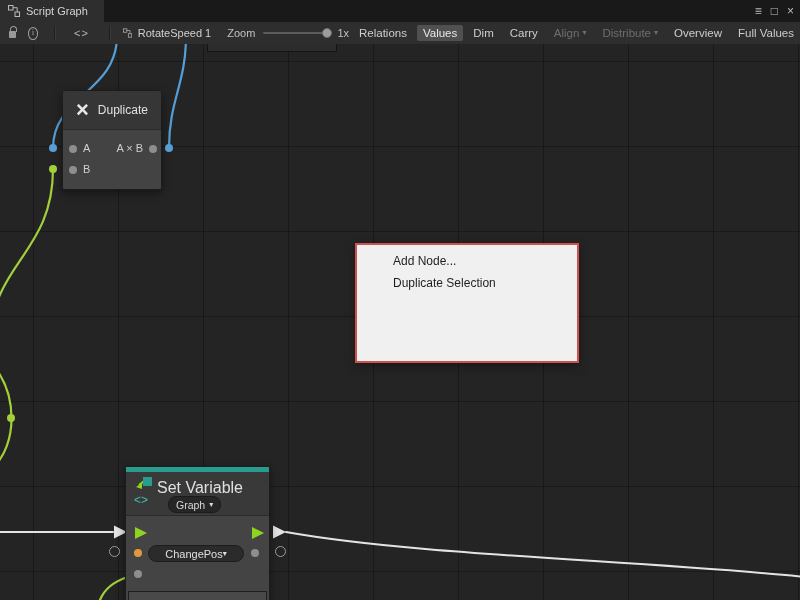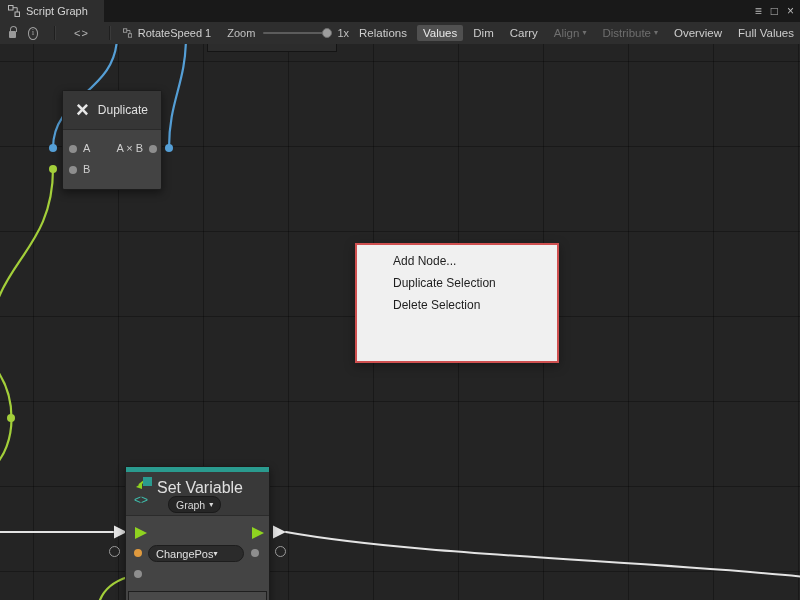--- a/index.html
+++ b/index.html
@@ -56,27 +56,27 @@
   .node-setvar{left:125px;top:422px;width:145px;height:180px;background:#444444;}
   .sv-stripe{position:absolute;left:0;top:0;right:0;height:5px;background:#2a9b8f;}
   .sv-hdr{position:absolute;left:0;top:5px;right:0;height:43px;background:#393939;border-bottom:1px solid #2b2b2b;}
   .sv-icon{position:absolute;left:8px;top:4px;width:20px;height:34px;}
   .sv-title{position:absolute;left:31px;top:7px;font-size:16px;color:#e0e0e0;}
   .sv-chip{position:absolute;left:42px;top:24px;height:15px;padding:0 7px;background:#262626;border:1px solid #1b1b1b;border-radius:8px;
     display:flex;align-items:center;gap:4px;font-size:10.5px;color:#d8d8d8;}
   .tri{position:absolute;width:0;height:0;border-top:6px solid transparent;border-bottom:6px solid transparent;}
   .tri-green{border-left:12px solid #8fd320;}
   .sv-drop{position:absolute;left:22px;top:78px;width:96px;height:17px;background:#2b2b2b;border:1px solid #1d1d1d;border-radius:9px;
-    display:flex;align-items:center;justify-content:flex-start;padding:0 7px;box-sizing:border-box;font-size:11px;color:#e0e0e0;}
+    display:flex;align-items:center;justify-content:center;padding:0 7px;box-sizing:border-box;font-size:11px;color:#e0e0e0;}
   .sv-footer{position:absolute;left:2px;top:124px;right:2px;height:52px;background:#494949;border:1px solid #1e1e1e;}
   
   .cdot{position:absolute;width:8px;height:8px;border-radius:50%;}
   .oring{position:absolute;width:9px;height:9px;border:1.5px solid #9a9a9a;border-radius:50%;background:transparent;}
   
-  .ctxmenu{position:absolute;left:355px;top:199px;width:204px;height:120px;background:#f0f0f0;border:2px solid #cf5050;
+  .ctxmenu{position:absolute;left:355px;top:199px;width:224px;height:120px;background:#f0f0f0;border:2px solid #cf5050;
     box-sizing:border-box;box-shadow:0 3px 10px rgba(0,0,0,.35);padding-top:5px;}
   .ctxitem{height:22px;line-height:22px;padding-left:36px;font-size:12px;color:#1e1e1e;}
 </style>
 </head>
 <body>
 
 <div class="tabbar">
   <div class="tab">
     <svg class="tabicon" viewBox="0 0 12 12">
       <rect x="0.5" y="0.5" width="4.5" height="4.5" fill="none" stroke="#b9b9b9" stroke-width="1"></rect>
@@ -204,16 +204,15 @@
   <div class="cdot" style="left:49px;top:100px;background:#559fd6;"></div>
   <div class="cdot" style="left:49px;top:121px;background:#a3cf3a;"></div>
   <div class="cdot" style="left:165px;top:100px;background:#559fd6;"></div>
   <div class="cdot" style="left:7px;top:370px;background:#a3cf3a;"></div>
   <div class="oring" style="left:109px;top:502px;"></div>
   <div class="oring" style="left:275px;top:502px;"></div>
 
   <div class="ctxmenu">
     <div class="ctxitem">Add Node...</div>
     <div class="ctxitem">Duplicate Selection</div>
-    <div class="ctxitem">Delete Selection</div>
   </div>
 
 </div>
 
 </body></html>

